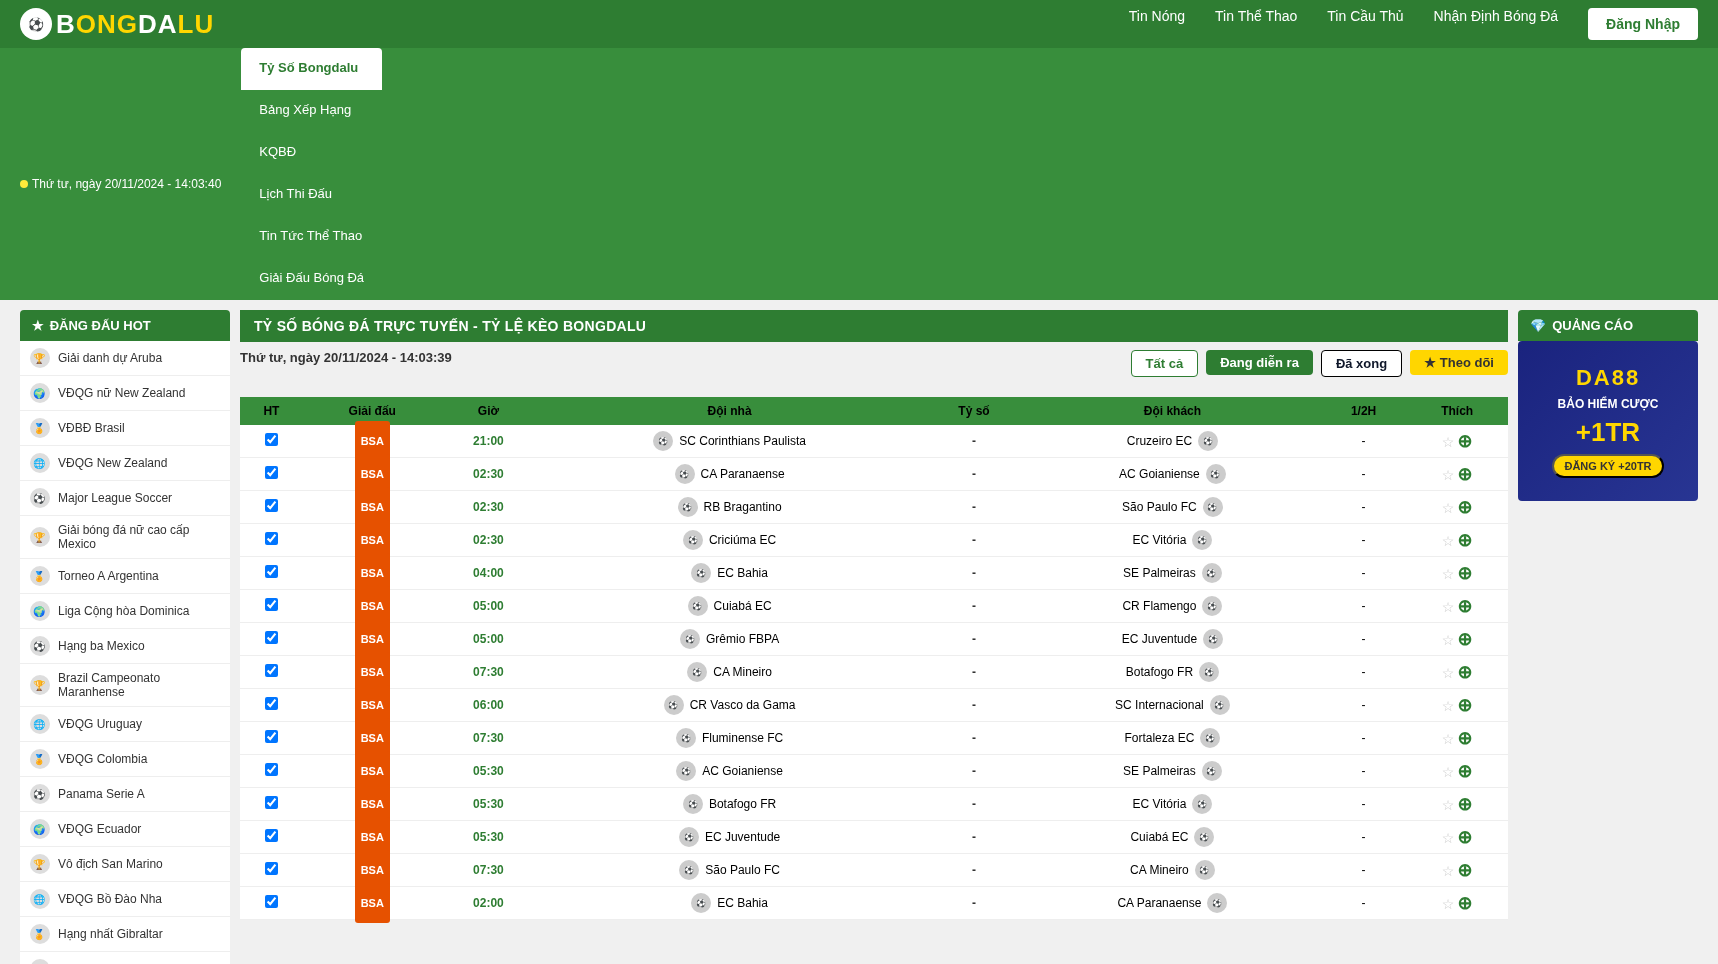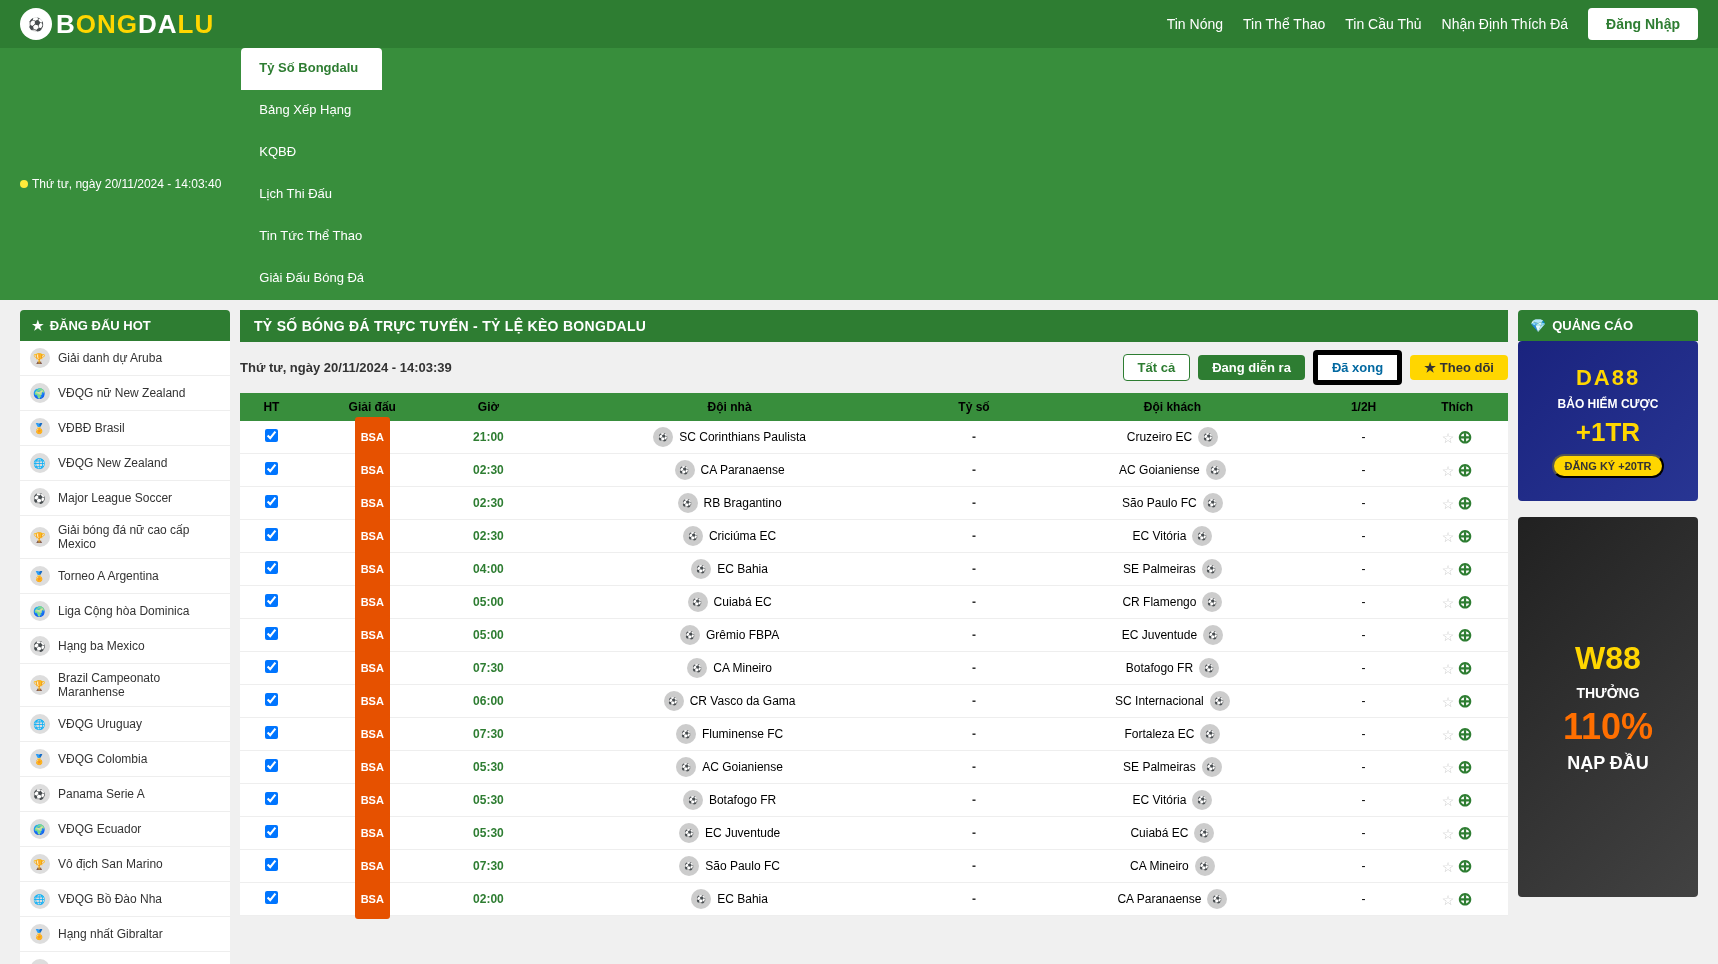--- a/index.html
+++ b/index.html
@@ -3,21 +3,21 @@
   <meta charset="utf-8">
   <style>
     * { box-sizing: border-box; margin: 0; padding: 0; }
     body { font-family: Arial, sans-serif; font-size: 13px; background: #f0f0f0; }
 
     
     .header { background: #2e7d32; display: flex; align-items: center; justify-content: space-between; padding: 8px 20px; }
     .logo { display: flex; align-items: center; }
     .logo-text { color: white; font-size: 26px; font-weight: bold; letter-spacing: 1px; }
     .logo-ball { width: 32px; height: 32px; background: white; border-radius: 50%; display: inline-flex; align-items: center; justify-content: center; margin-right: 4px; }
-    .header-nav { display: flex; gap: 20px; align-items: center; }
+    .header-nav { display: flex; gap: 30px; align-items: flex-start; }
     .header-nav a { color: white; text-decoration: none; font-size: 14px; font-weight: 500; }
     .header-login-btn { background: white; color: #2e7d32; border: none; padding: 8px 18px; border-radius: 4px; font-weight: bold; cursor: pointer; font-size: 14px; }
 
     
     .subnav { background: #388e3c; display: flex; align-items: center; padding: 0 20px; }
     .subnav-time { color: white; font-size: 12px; margin-right: 20px; display: flex; align-items: center; gap: 4px; margin-top: 20px; }
     .subnav-time .dot { width: 8px; height: 8px; background: #ffeb3b; border-radius: 50%; display: inline-block; }
     .subnav-tabs { display: flex; flex-direction: column; }
     .subnav-tab { padding: 12px 18px; color: white; text-decoration: none; font-size: 13px; cursor: pointer; border-bottom: 3px solid transparent; white-space: nowrap; }
     .subnav-tab.active { background: white; color: #2e7d32; font-weight: bold; border-radius: 4px 4px 0 0; }
@@ -27,25 +27,25 @@
 
     
     .sidebar { width: 210px; flex-shrink: 0; }
     .sidebar-title { background: #2e7d32; color: white; padding: 8px 12px; font-weight: bold; font-size: 13px; display: flex; align-items: center; gap: 6px; border-radius: 4px 4px 0 0; }
     .sidebar-item { display: flex; align-items: center; gap: 8px; padding: 7px 10px; background: white; border-bottom: 1px solid #eee; cursor: pointer; font-size: 12px; color: #333; }
     .sidebar-icon { width: 20px; height: 20px; border-radius: 50%; background: #ddd; flex-shrink: 0; display: flex; align-items: center; justify-content: center; font-size: 10px; }
 
     
     .content { flex: 1; min-width: 0; }
     .content-title { background: #2e7d32; color: white; padding: 8px 14px; font-weight: bold; font-size: 14px; letter-spacing: 0.3px; margin-bottom: 8px; }
-    .filters { display: flex; align-items: center; gap: 8px; margin-bottom: 8px; }
+    .filters { display: flex; align-items: flex-start; gap: 8px; margin-bottom: 20px; }
     .filters-date { color: #333; font-size: 13px; font-weight: bold; flex: 1; }
     .btn-all { background: white; border: 1px solid #2e7d32; color: #2e7d32; padding: 5px 14px; border-radius: 4px; cursor: pointer; font-size: 13px; font-weight: bold; }
     .btn-live { background: #2e7d32; border: none; color: white; padding: 5px 14px; border-radius: 4px; cursor: pointer; font-size: 13px; font-weight: bold; }
-    .btn-ended { background: white; border: 5px solid #000000; color: #0369a1; padding: 5px 14px; border-radius: 4px; cursor: pointer; font-size: 13px; font-weight: bold; }
+    .btn-ended { background: white; border: 1px solid #000000; color: #0f172a; padding: 5px 14px; border-radius: 4px; cursor: pointer; font-size: 13px; font-weight: bold; }
     .btn-follow { background: #ffd600; border: none; color: #333; padding: 5px 14px; border-radius: 4px; cursor: pointer; font-size: 13px; font-weight: bold; display: flex; align-items: center; gap: 4px; }
 
     
     .matches-table { width: 100%; border-collapse: collapse; background: white; }
     .matches-table th { background: #388e3c; color: #000000; padding: 7px 5px; text-align: center; font-size: 12px; font-weight: bold; }
     .matches-table td { padding: 5px 4px; text-align: center; border-bottom: 1px solid #eee; font-size: 12px; }
     .league-badge { background: #e65100; color: white; padding: 14px 6px; border-radius: 3px; font-size: 11px; font-weight: bold; }
     .time-cell { color: #2e7d32; font-weight: bold; }
     .team-cell { display: flex; align-items: center; gap: 6px; justify-content: center; }
     .team-logo { width: 20px; height: 20px; border-radius: 50%; background: #ccc; flex-shrink: 0; font-size: 8px; display: flex; align-items: center; justify-content: center; }
@@ -70,21 +70,21 @@
   <div class="logo">
     <div class="logo-ball">⚽</div>
     <span class="logo-text">
       <span style="color:white">B</span><span style="color:#ffd600">ONG</span><span style="color:white">DA</span><span style="color:#ffd600">LU</span>
     </span>
   </div>
   <div class="header-nav">
     <a href="#">Tin Nóng</a>
     <a href="#">Tin Thể Thao</a>
     <a href="#">Tin Cầu Thủ</a>
-    <a href="#">Nhận Định Thích Đá</a>
+    <a href="#">Nhận Định Bóng Đá</a>
     <button class="header-login-btn">Đăng Nhập</button>
   </div>
 </div>
 
 <div class="subnav">
   <div class="subnav-time">
     <span class="dot"></span>
     <span>Thứ tư, ngày 20/11/2024 - 14:03:40</span>
   </div>
   <div class="subnav-tabs">
@@ -557,21 +557,15 @@
     <div class="ads-title">
       <span>💎</span>
       <span>QUẢNG CÁO</span>
     </div>
     <div class="ad-block ad-block-1">
       <div style="font-size:22px; font-weight:900; color:#ffd600; letter-spacing:2px;">DA88</div>
       <div style="color:white; font-size:12px; font-weight:bold;">BẢO HIỂM CƯỢC</div>
       <div style="color:#ffd600; font-size:26px; font-weight:900;">+1TR</div>
       <button class="ad-register">ĐĂNG KÝ +20TR</button>
     </div>
-    <div class="ad-block ad-block-2">
-      <div class="w88-logo">W88</div>
-      <div style="color:white; font-size:14px; font-weight:bold;">THƯỞNG</div>
-      <div class="ad-big">110%</div>
-      <div style="color:white; font-size:18px; font-weight:bold;">NẠP ĐẦU</div>
-    </div>
   </div>
 
 </div>
 
 </body></html>

